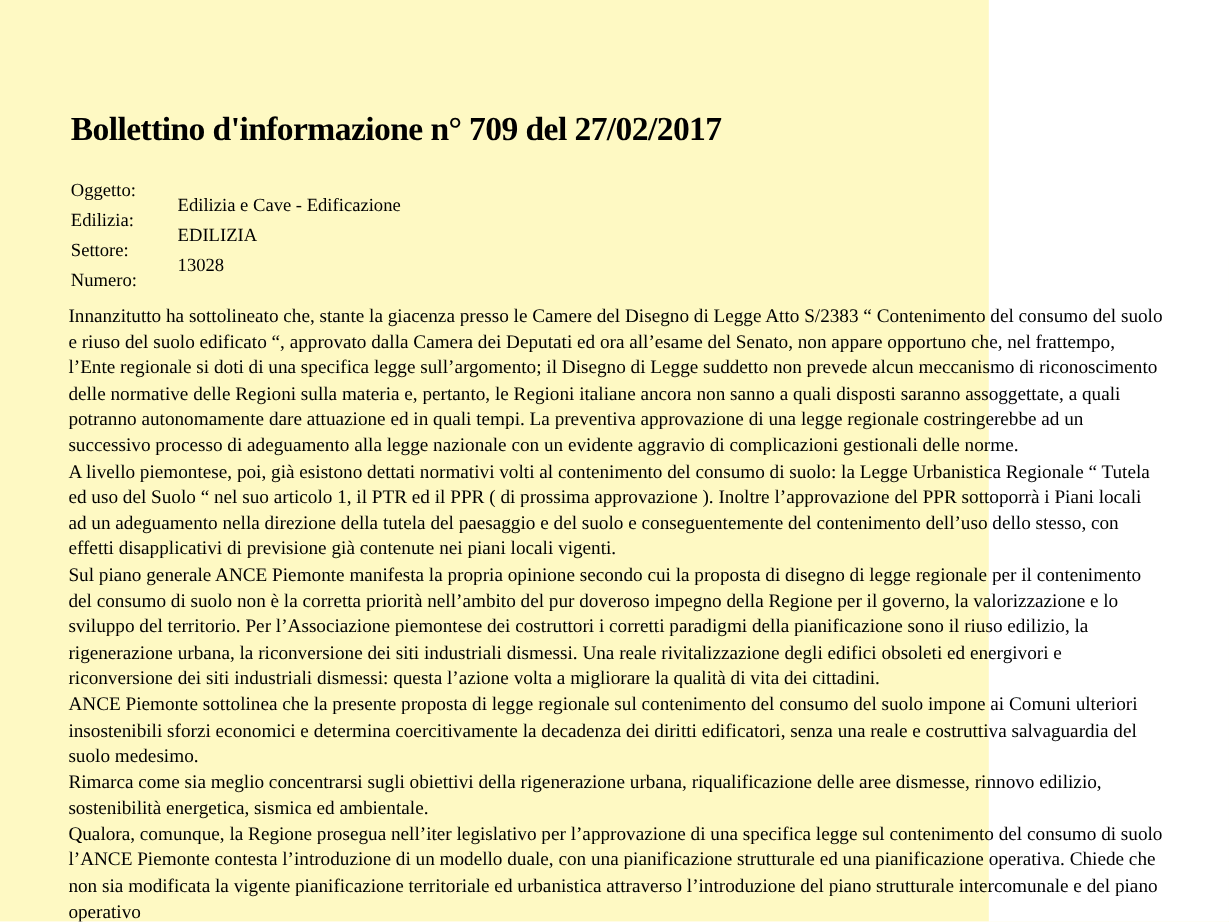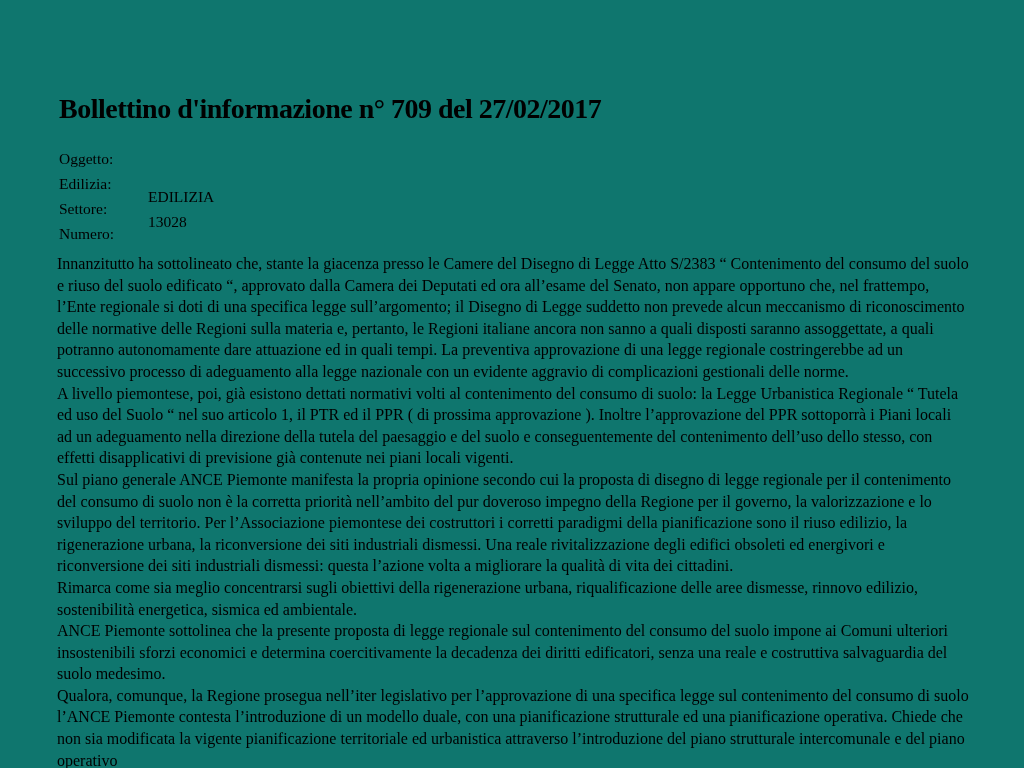--- a/index.html
+++ b/index.html
@@ -7,23 +7,23 @@
     padding: 0;
     background: #ffffff;
     width: 1024px;
     height: 768px;
     overflow: hidden;
     font-family: "Liberation Serif", "DejaVu Serif", serif;
     color: #000000;
   }
   .page {
     position: relative;
-    width: 1024px;
+    width: 824px;
     height: 768px;
-    background: #0f766e;
+    background: #fef9c3;
   }
   .doc-title {
     position: absolute;
     left: 59px;
     top: 74px;
     font-size: 28px;
     font-weight: bold;
     letter-spacing: -0.5px;
     white-space: nowrap;
   }
@@ -66,33 +66,34 @@
 <div class="page">
 
   <h1 class="doc-title">Bollettino d'informazione n° 709 del 27/02/2017</h1>
 
   <div class="meta">
     <div class="meta-row">
       <span class="meta-label">Oggetto:</span>
     </div>
     <div class="meta-row">
       <span class="meta-label">Edilizia:</span>
+      <span class="meta-value">Edilizia e Cave - Edificazione</span>
     </div>
     <div class="meta-row">
       <span class="meta-label">Settore:</span>
       <span class="meta-value">EDILIZIA</span>
     </div>
     <div class="meta-row">
       <span class="meta-label">Numero:</span>
       <span class="meta-value">13028</span>
     </div>
   </div>
 
   <div class="body-text">
     <p>Innanzitutto ha sottolineato che, stante la giacenza presso le Camere del Disegno di Legge Atto S/2383 “ Contenimento del consumo del suolo e riuso del suolo edificato “, approvato dalla Camera dei Deputati ed ora all’esame del Senato, non appare opportuno che, nel frattempo, l’Ente regionale si doti di una specifica legge sull’argomento; il Disegno di Legge suddetto non prevede alcun meccanismo di riconoscimento delle normative delle Regioni sulla materia e, pertanto, le Regioni italiane ancora non sanno a quali disposti saranno assoggettate, a quali potranno autonomamente dare attuazione ed in quali tempi. La preventiva approvazione di una legge regionale costringerebbe ad un successivo processo di adeguamento alla legge nazionale con un evidente aggravio di complicazioni gestionali delle norme.</p>
     <p>A livello piemontese, poi, già esistono dettati normativi volti al contenimento del consumo di suolo: la Legge Urbanistica Regionale “ Tutela ed uso del Suolo “ nel suo articolo 1, il PTR ed il PPR ( di prossima approvazione ). Inoltre l’approvazione del PPR sottoporrà i Piani locali ad un adeguamento nella direzione della tutela del paesaggio e del suolo e conseguentemente del contenimento dell’uso dello stesso, con effetti disapplicativi di previsione già contenute nei piani locali vigenti.</p>
     <p>Sul piano generale ANCE Piemonte manifesta la propria opinione secondo cui la proposta di disegno di legge regionale per il contenimento del consumo di suolo non è la corretta priorità nell’ambito del pur doveroso impegno della Regione per il governo, la valorizzazione e lo sviluppo del territorio. Per l’Associazione piemontese dei costruttori i corretti paradigmi della pianificazione sono il riuso edilizio, la rigenerazione urbana, la riconversione dei siti industriali dismessi. Una reale rivitalizzazione degli edifici obsoleti ed energivori e riconversione dei siti industriali dismessi: questa l’azione volta a migliorare la qualità di vita dei cittadini.</p>
+    <p>ANCE Piemonte sottolinea che la presente proposta di legge regionale sul contenimento del consumo del suolo impone ai Comuni ulteriori insostenibili sforzi economici e determina coercitivamente la decadenza dei diritti edificatori, senza una reale e costruttiva salvaguardia del suolo medesimo.</p>
     <p>Rimarca come sia meglio concentrarsi sugli obiettivi della rigenerazione urbana, riqualificazione delle aree dismesse, rinnovo edilizio, sostenibilità energetica, sismica ed ambientale.</p>
-    <p>ANCE Piemonte sottolinea che la presente proposta di legge regionale sul contenimento del consumo del suolo impone ai Comuni ulteriori insostenibili sforzi economici e determina coercitivamente la decadenza dei diritti edificatori, senza una reale e costruttiva salvaguardia del suolo medesimo.</p>
     <p>Qualora, comunque, la Regione prosegua nell’iter legislativo per l’approvazione di una specifica legge sul contenimento del consumo di suolo l’ANCE Piemonte contesta l’introduzione di un modello duale, con una pianificazione strutturale ed una pianificazione operativa. Chiede che non sia modificata la vigente pianificazione territoriale ed urbanistica attraverso l’introduzione del piano strutturale intercomunale e del piano operativo</p>
   </div>
 
 </div>
 
 </body></html>

